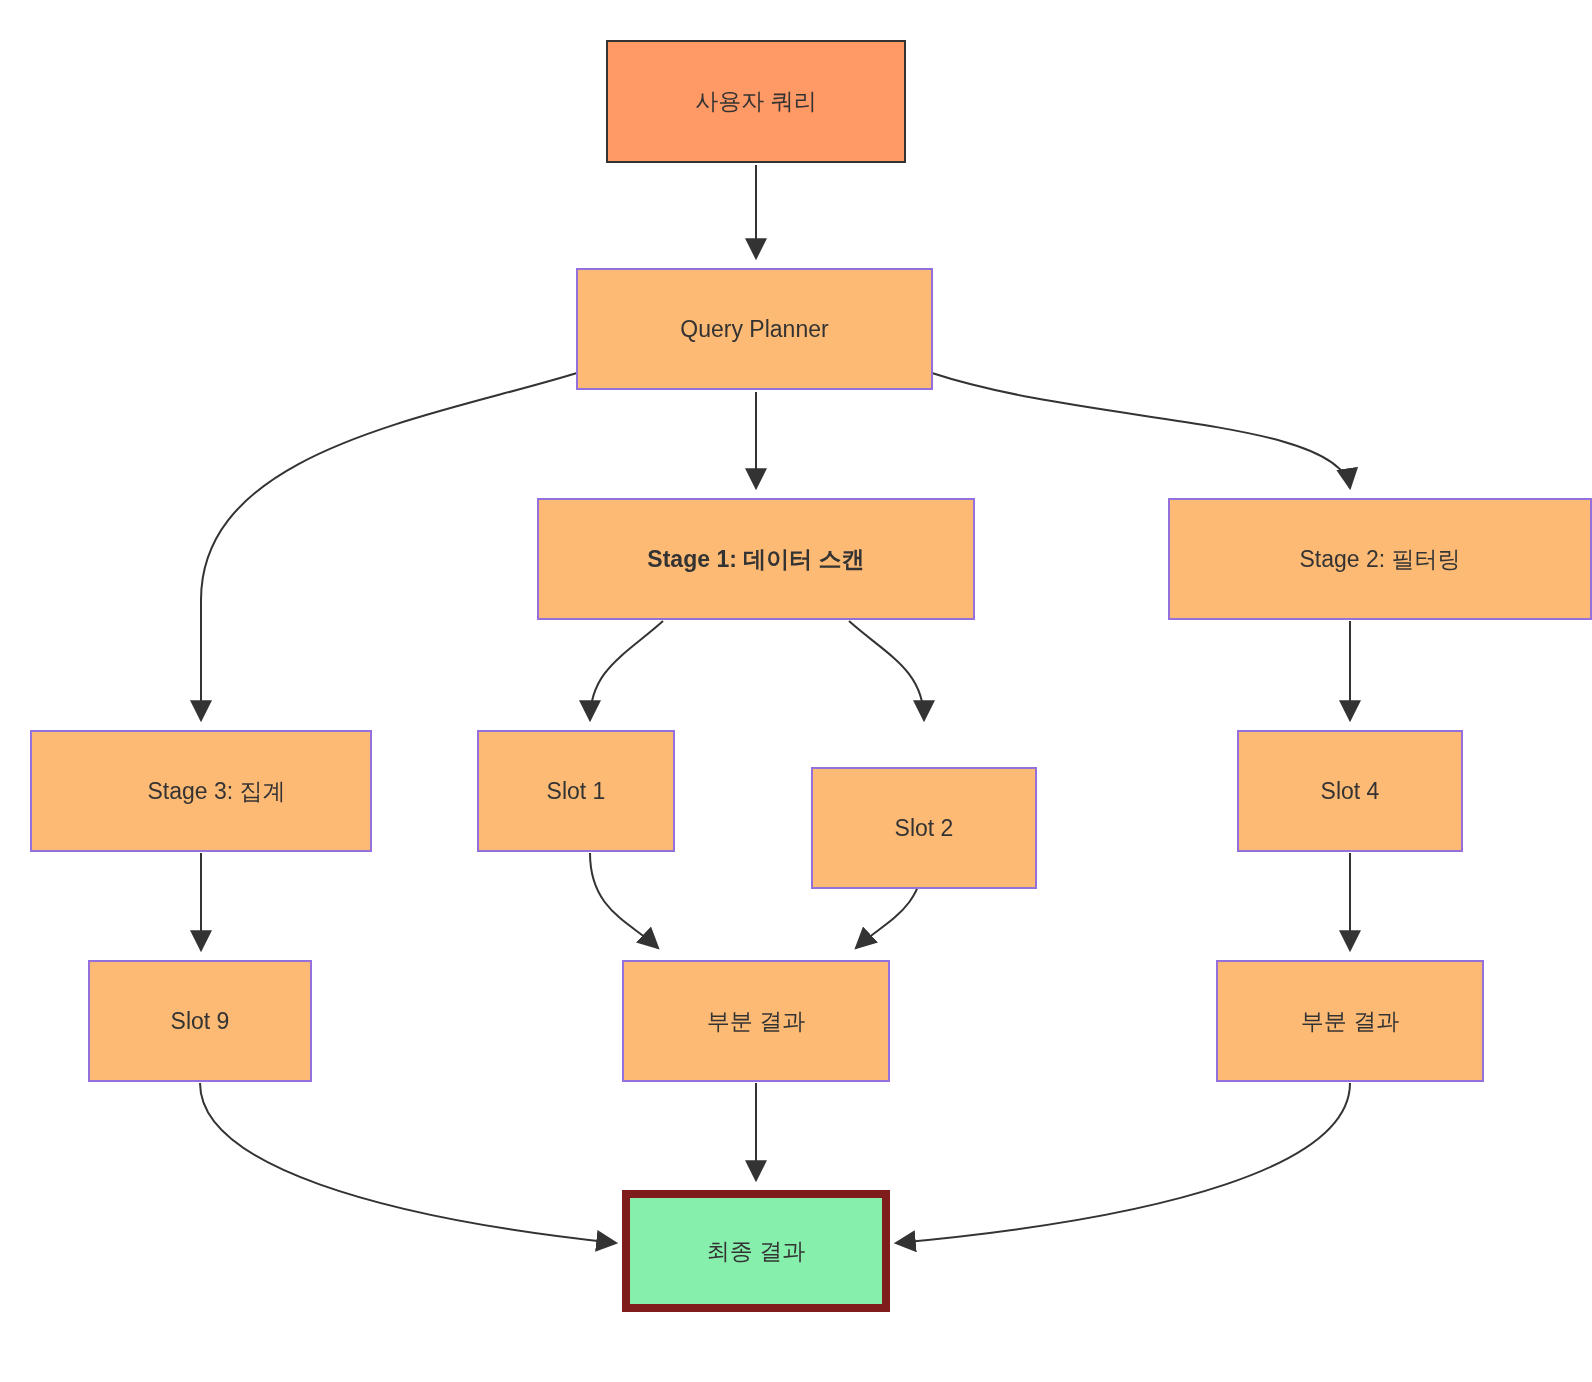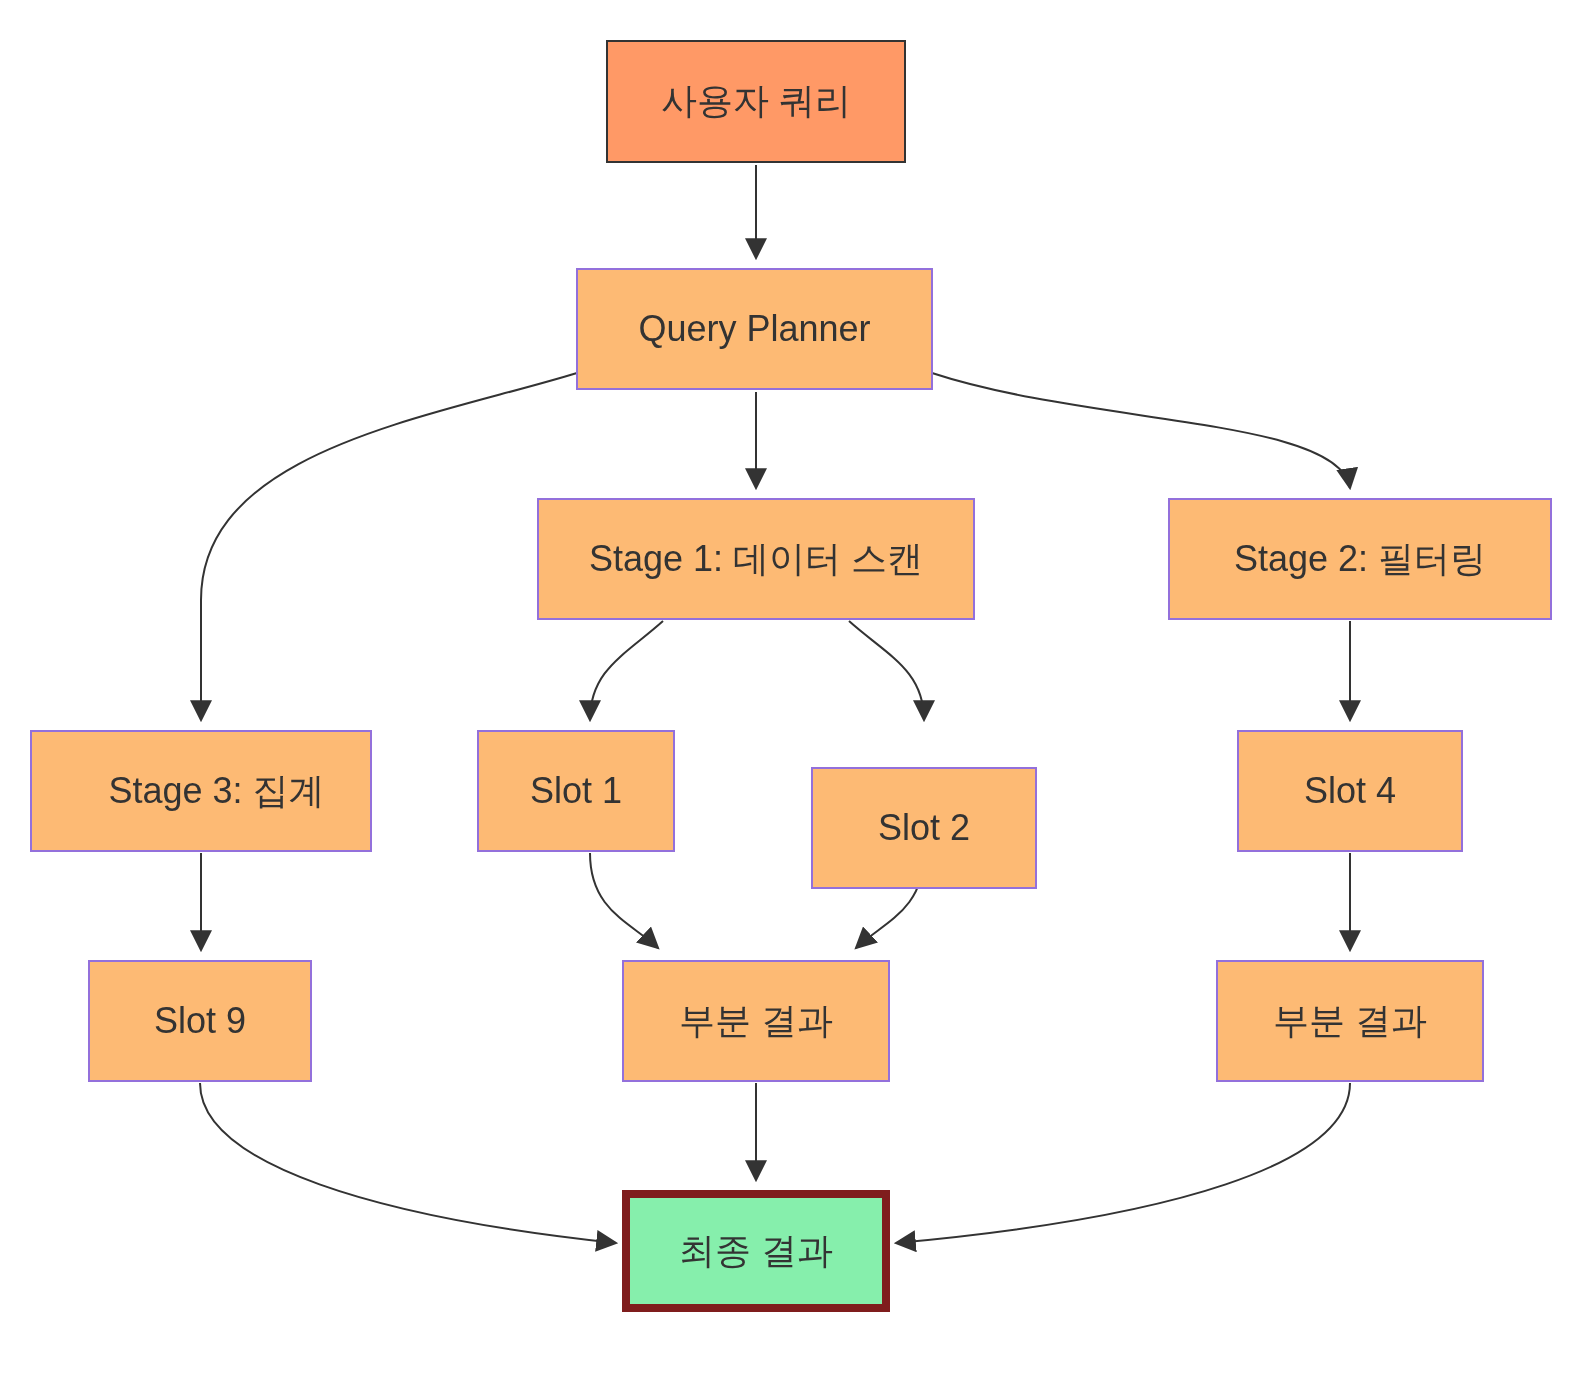--- a/index.html
+++ b/index.html
@@ -12,33 +12,33 @@
     overflow: hidden;
   }
   svg.edges-layer { position: absolute; left: 0; top: 0; }
   .edge { stroke: #333333; stroke-width: 2; fill: none; }
   .node {
     position: absolute;
     display: flex;
     align-items: center;
     justify-content: center;
     box-sizing: border-box;
-    font-size: 36px;
+    font-size: 23px;
     color: #333333;
     text-align: center;
     white-space: nowrap;
   }
   .node--lavender { background: #fdba74; border: 2px solid #9370DB; }
   .node--orange   { background: #ff9966; border: 2px solid #333333; }
   .node--green    { background: #86efac; border: 8px solid #7f1d1d; }
 
   #n-user-query      { left: 606px;  top: 40px;   width: 300px; height: 123px; }
   #n-query-planner   { left: 576px;  top: 268px;  width: 357px; height: 122px; }
-  #n-stage1          { left: 537px;  top: 498px;  width: 438px; height: 122px; }
-  #n-stage2          { left: 1168px; top: 498px;  width: 384px; height: 122px; }
+  #n-stage1          { left: 537px;  top: 498px;  width: 438px; height: 122px; font-weight: bold; }
+  #n-stage2          { left: 1168px; top: 498px;  width: 424px; height: 122px; }
   #n-stage3          { left: 30px;   top: 730px;  width: 342px; height: 122px; padding-left: 31px; }
   #n-slot1           { left: 477px;  top: 730px;  width: 198px; height: 122px; }
   #n-slot2           { left: 811px;  top: 767px;  width: 226px; height: 122px; }
   #n-slot3           { left: 1237px; top: 730px;  width: 226px; height: 122px; }
   #n-slot4           { left: 88px;   top: 960px;  width: 224px; height: 122px; }
   #n-partial-center  { left: 622px;  top: 960px;  width: 268px; height: 122px; }
   #n-partial-right   { left: 1216px; top: 960px;  width: 268px; height: 122px; }
   #n-final-result    { left: 622px;  top: 1190px; width: 268px; height: 122px; }
 </style>
 </head>

